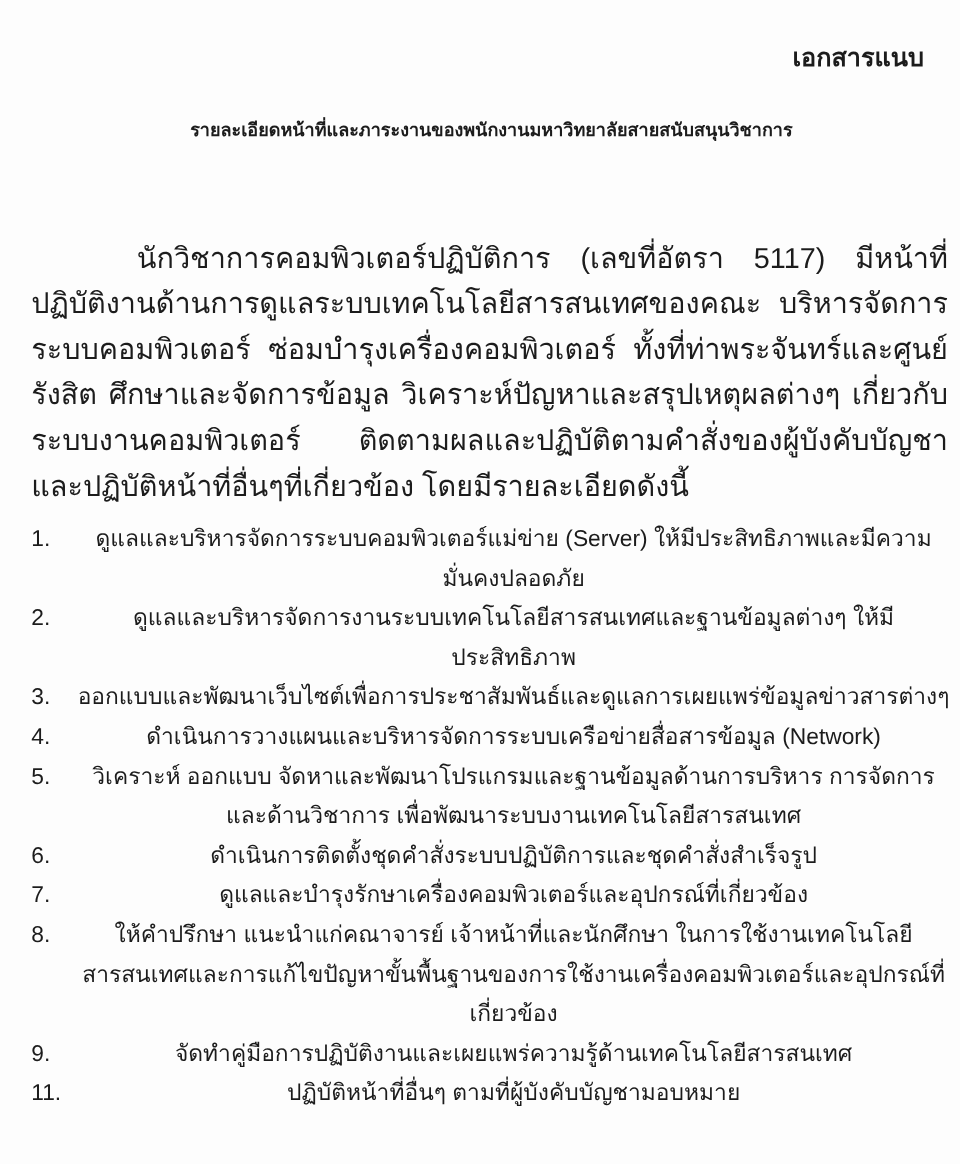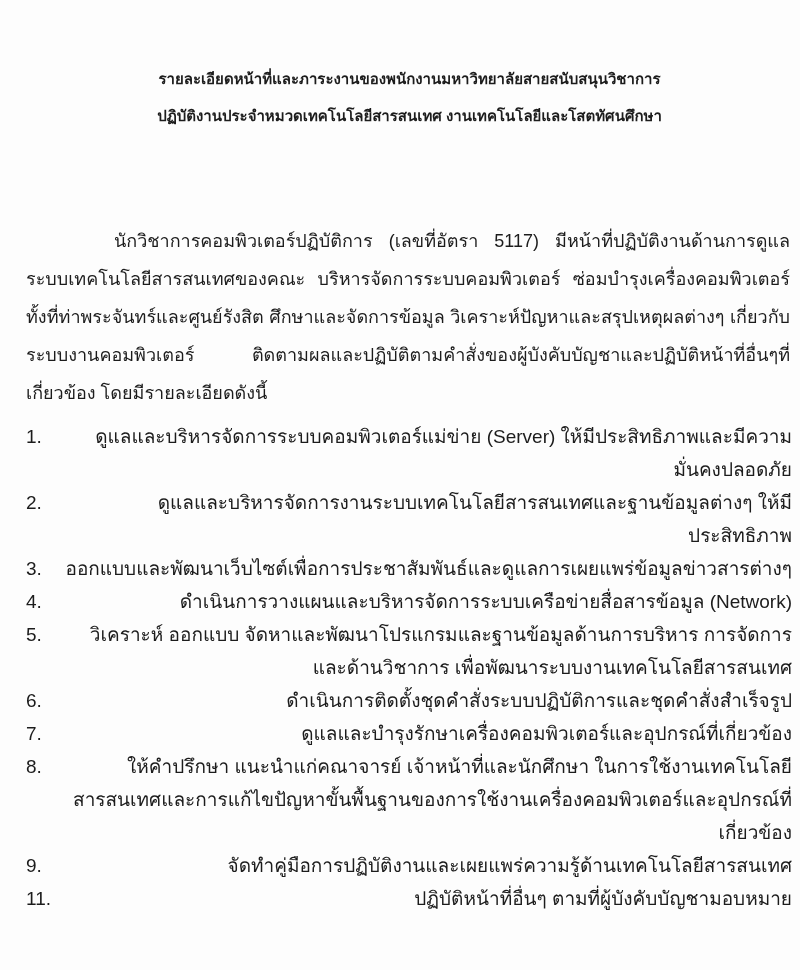--- a/index.html
+++ b/index.html
@@ -32,52 +32,52 @@
     text-align: center;
     font-weight: bold;
     font-size: 15px;
     line-height: 37px;
     padding-left: 19px;
   }
   .title-line {
     white-space: nowrap;
   }
   .body-paragraph {
-    margin: 88px 10px 0 26px;
-    font-size: 18px;
+    margin: 70px 10px 0 26px;
+    font-size: 24px;
     line-height: 38px;
     text-indent: 88px;
     text-align: justify;
   }
   .duty-list {
     margin: 8px 8px 0 26px;
     font-size: 19px;
     line-height: 33px;
   }
   .duty-item {
     display: flex;
     align-items: flex-start;
   }
   .duty-number {
     flex: 0 0 38px;
   }
   .duty-text {
     flex: 1;
-    text-align: right;
+    text-align: center;
   }
 </style>
 </head>
 <body>
 
 <div class="page">
 
+  <div class="corner-label">เอกสารแนบ</div>
 
   <div class="title-block">
     <div class="title-line">รายละเอียดหน้าที่และภาระงานของพนักงานมหาวิทยาลัยสายสนับสนุนวิชาการ</div>
-    <div class="title-line">ปฏิบัติงานประจำหมวดเทคโนโลยีสารสนเทศ งานเทคโนโลยีและโสตทัศนศึกษา</div>
   </div>
 
   <p class="body-paragraph">นักวิชาการคอมพิวเตอร์ปฏิบัติการ (เลขที่อัตรา 5117) มีหน้าที่ปฏิบัติงานด้านการดูแลระบบเทคโนโลยีสารสนเทศของคณะ บริหารจัดการระบบคอมพิวเตอร์ ซ่อมบำรุงเครื่องคอมพิวเตอร์ ทั้งที่ท่าพระจันทร์และศูนย์รังสิต ศึกษาและจัดการข้อมูล วิเคราะห์ปัญหาและสรุปเหตุผลต่างๆ เกี่ยวกับระบบงานคอมพิวเตอร์ ติดตามผลและปฏิบัติตามคำสั่งของผู้บังคับบัญชาและปฏิบัติหน้าที่อื่นๆที่เกี่ยวข้อง โดยมีรายละเอียดดังนี้</p>
 
   <div class="duty-list">
     <div class="duty-item">
       <span class="duty-number">1.</span>
       <span class="duty-text">ดูแลและบริหารจัดการระบบคอมพิวเตอร์แม่ข่าย (Server) ให้มีประสิทธิภาพและมีความมั่นคงปลอดภัย</span>
     </div>
     <div class="duty-item">

